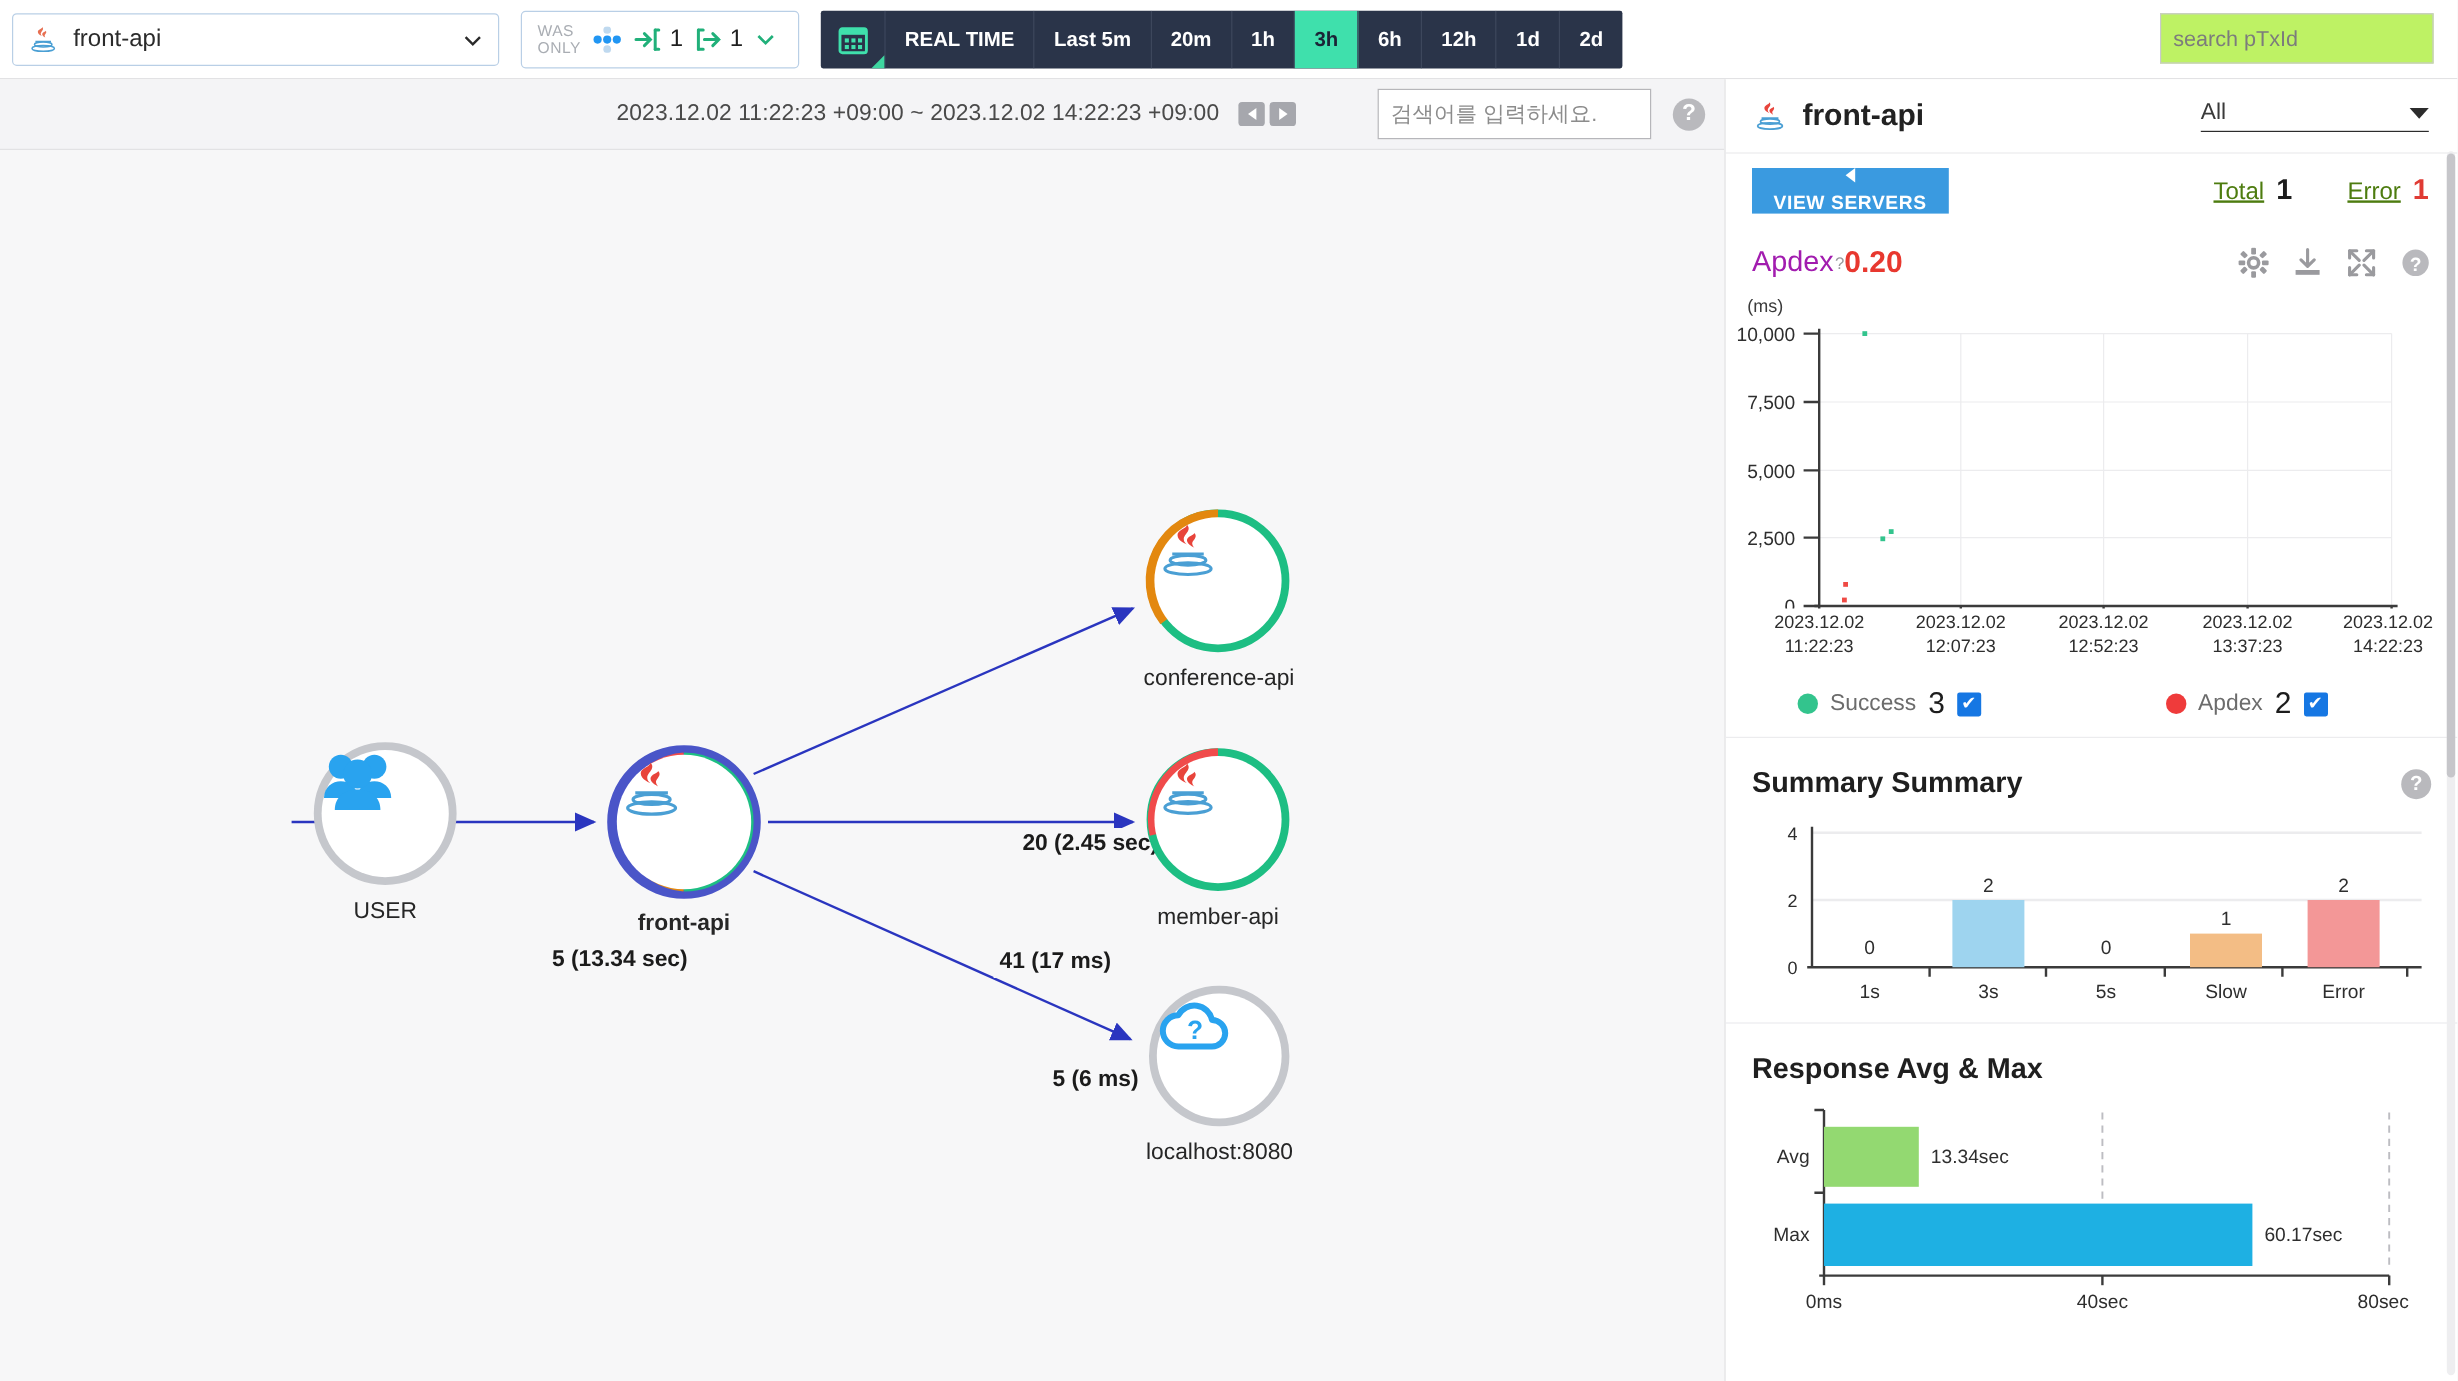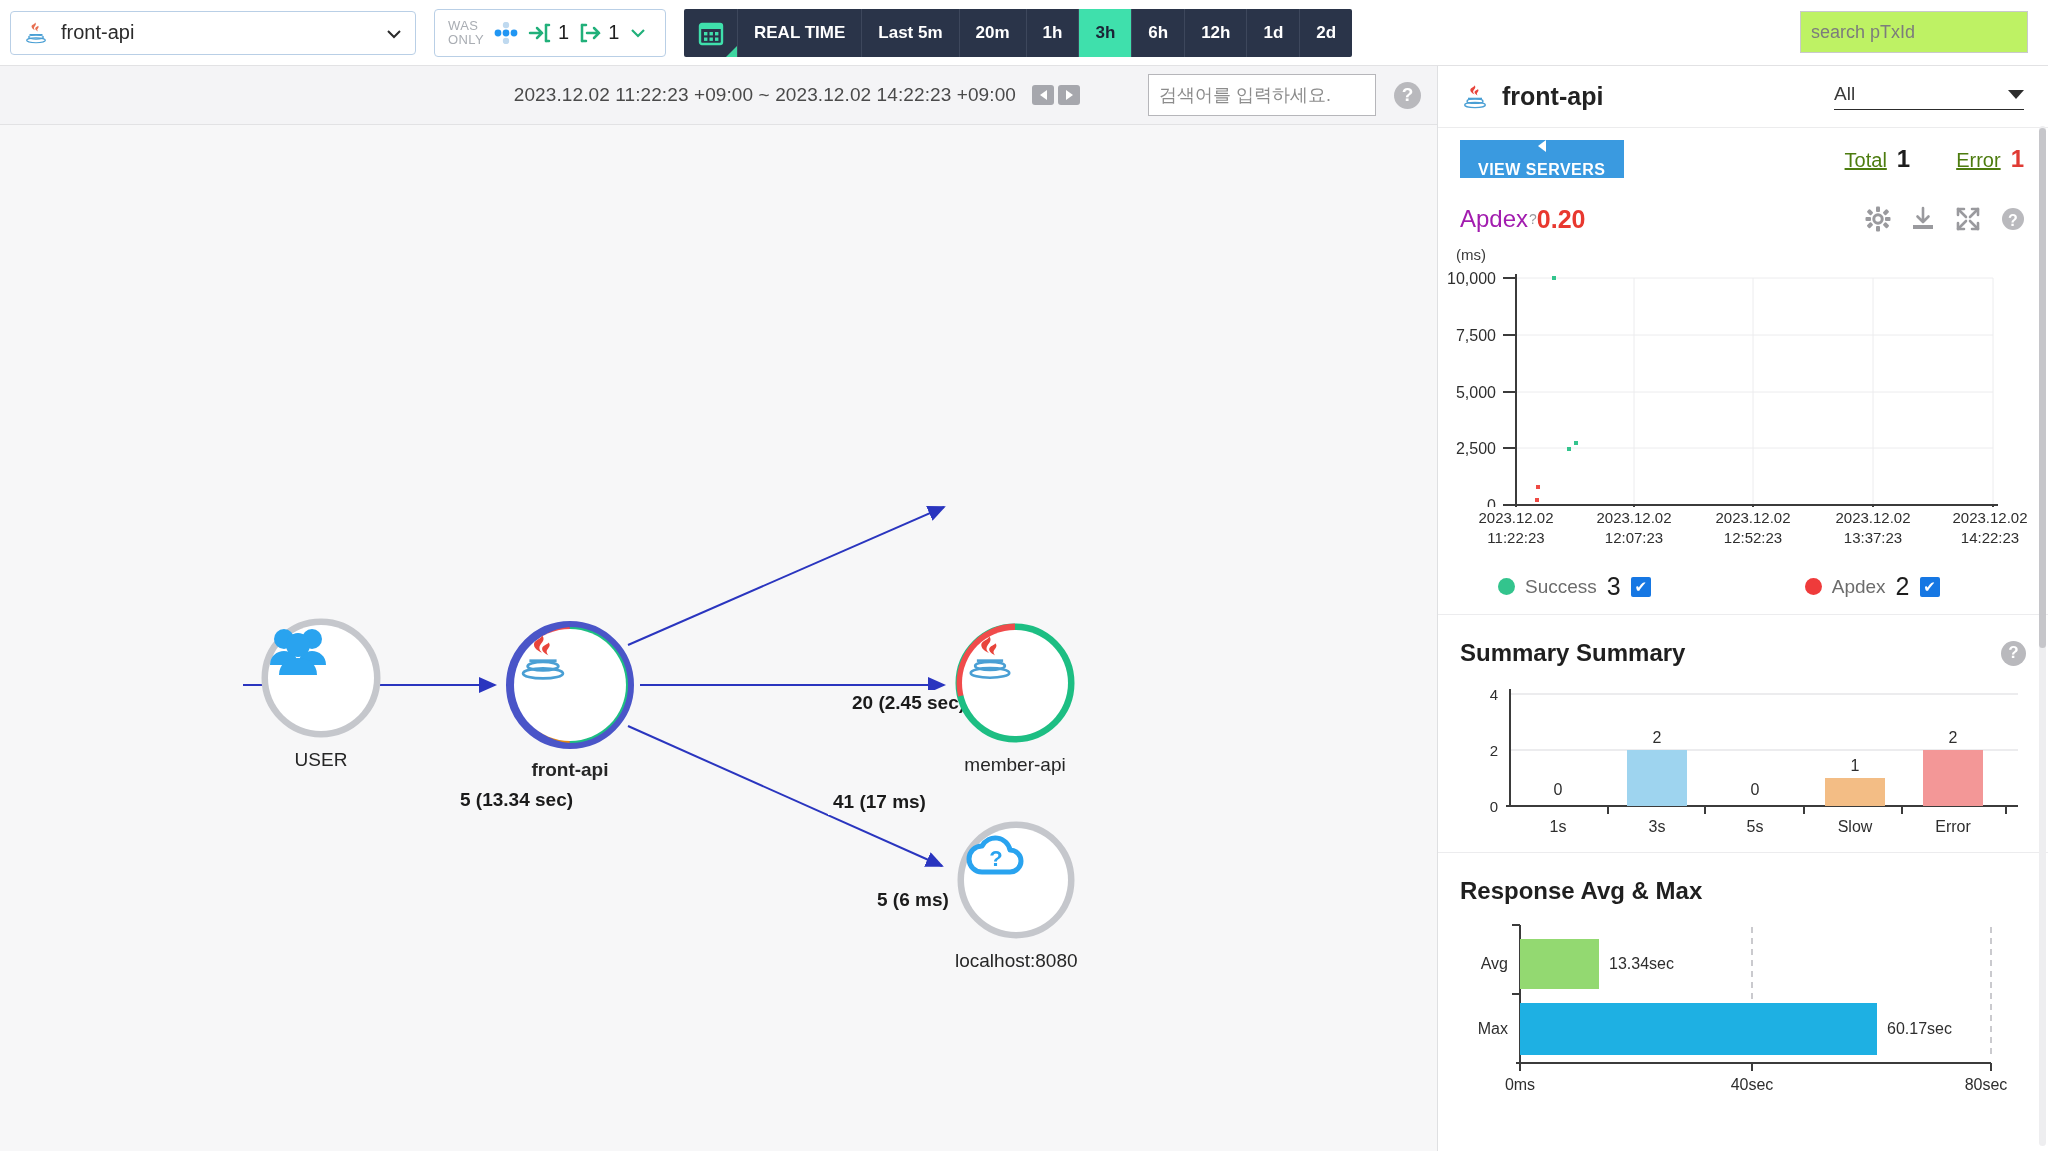--- a/index.html
+++ b/index.html
@@ -388,20 +388,38 @@
             <path d="M38 15c4 4-2 7-2 10 0 2 2 4 2 4s-7-3-7-7c0-4 7-5 7-7z" fill="#e8443b"></path>
             <ellipse cx="32" cy="41" rx="17" ry="4.6" fill="none" stroke="#4a9fd4" stroke-width="3"></ellipse>
             <ellipse cx="32" cy="49" rx="22" ry="5.6" fill="none" stroke="#4a9fd4" stroke-width="3"></ellipse>
             <path d="M17 35h30" stroke="#4a9fd4" stroke-width="3" fill="none"></path>
           </svg>
         </div>
       </div>
       <div class="node-label bold">front-api</div>
     </div>
 
+    <div class="node" style="left:953px; top:297px;">
+      <div class="ring-wrap" style="width:124px;height:124px;">
+        <svg width="124" height="124" viewBox="0 0 124 124">
+          <circle cx="62" cy="62" r="55" fill="#fff" stroke="#1dbe83" stroke-width="9"></circle>
+          <path d="M62 7 A55 55 0 0 0 17.6 95.5" fill="none" stroke="#e3880f" stroke-width="9"></path>
+        </svg>
+        <div class="ring-inner">
+          <svg width="56" height="56" viewBox="0 0 64 64">
+            <path d="M31 7c5 6-3 9-3 14 0 3 3 5 3 5s-9-3-9-9c0-5 9-6 9-10z" fill="#e8443b"></path>
+            <path d="M38 15c4 4-2 7-2 10 0 2 2 4 2 4s-7-3-7-7c0-4 7-5 7-7z" fill="#e8443b"></path>
+            <ellipse cx="32" cy="41" rx="17" ry="4.6" fill="none" stroke="#4a9fd4" stroke-width="3"></ellipse>
+            <ellipse cx="32" cy="49" rx="22" ry="5.6" fill="none" stroke="#4a9fd4" stroke-width="3"></ellipse>
+            <path d="M17 35h30" stroke="#4a9fd4" stroke-width="3" fill="none"></path>
+          </svg>
+        </div>
+      </div>
+      <div class="node-label">conference-api</div>
+    </div>
 
     <div class="node" style="left:953px; top:496px;">
       <div class="ring-wrap" style="width:124px;height:124px;">
         <svg width="124" height="124" viewBox="0 0 124 124">
           <circle cx="62" cy="62" r="55" fill="#fff" stroke="#1dbe83" stroke-width="9"></circle>
           <path d="M62 7 A55 55 0 0 0 9.5 74.5" fill="none" stroke="#f04b4b" stroke-width="9"></path>
         </svg>
         <div class="ring-inner">
           <svg width="56" height="56" viewBox="0 0 64 64">
             <path d="M31 7c5 6-3 9-3 14 0 3 3 5 3 5s-9-3-9-9c0-5 9-6 9-10z" fill="#e8443b"></path>

